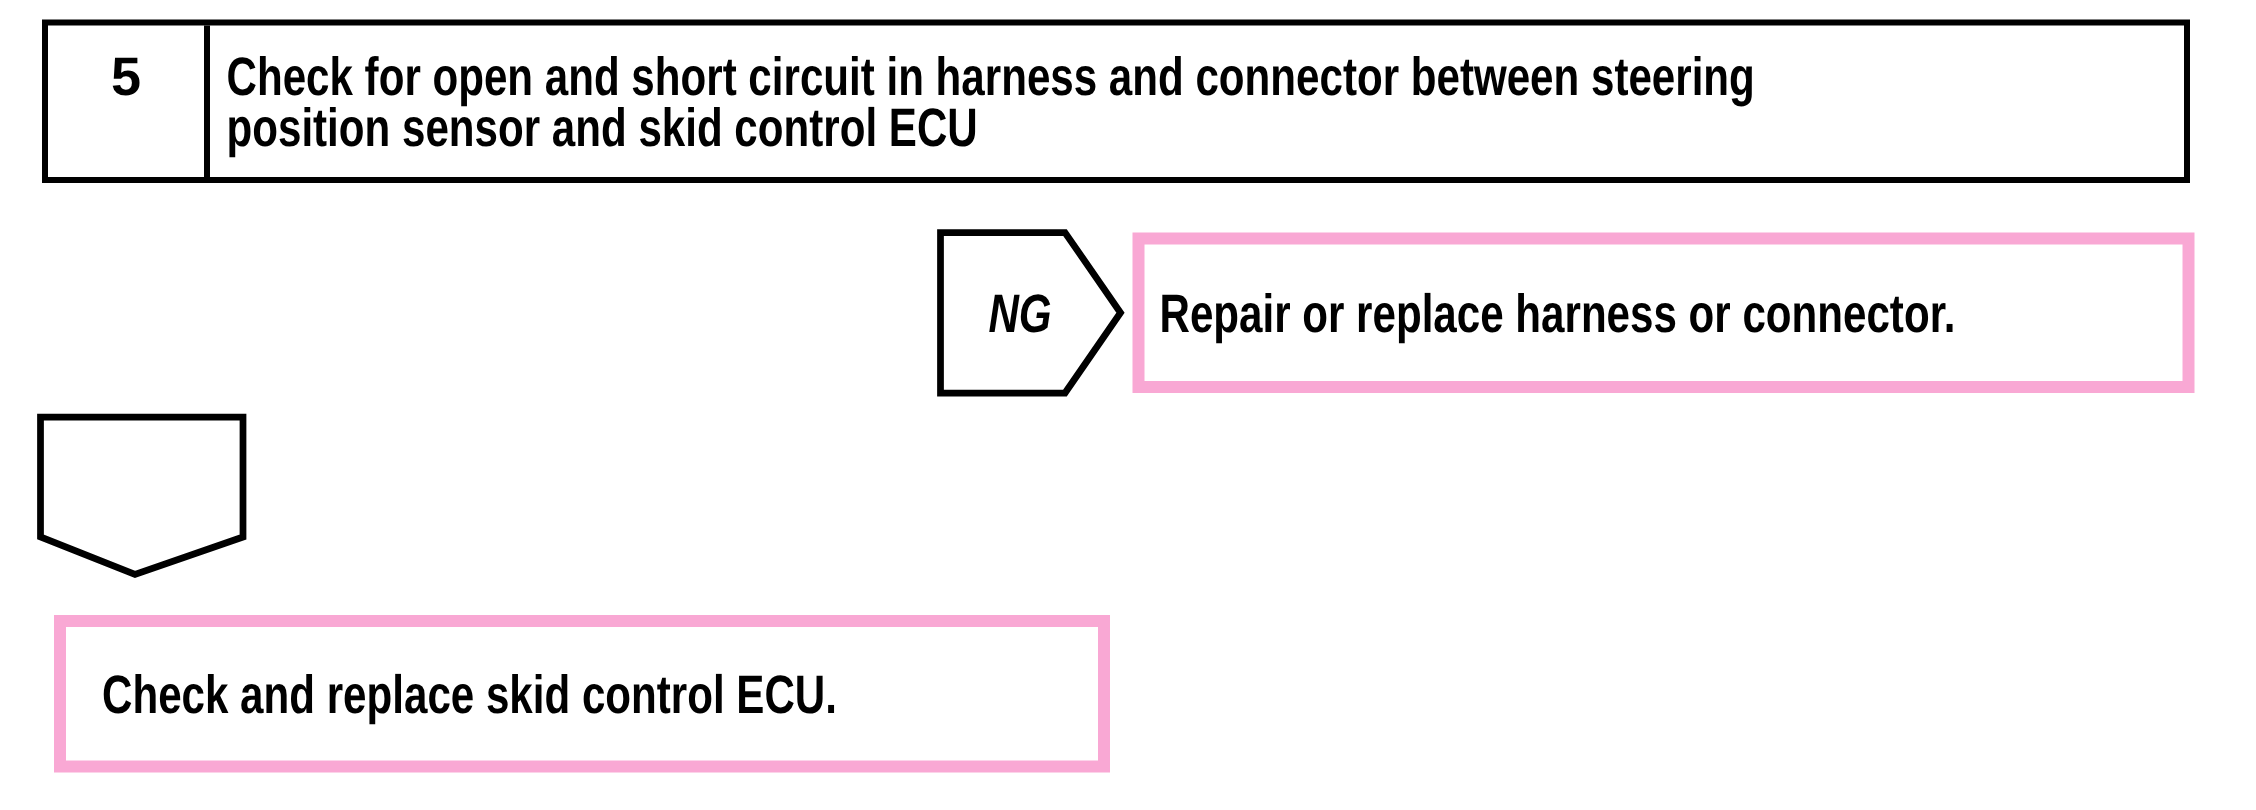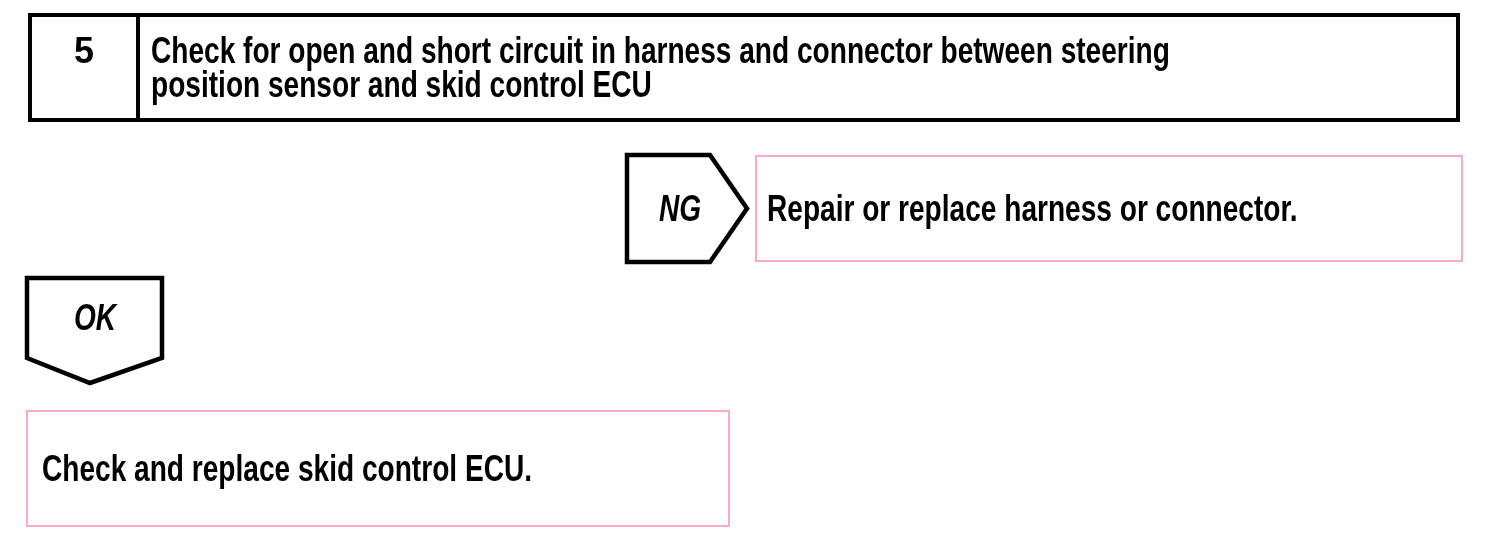--- a/index.html
+++ b/index.html
@@ -46,46 +46,46 @@
     line-height: 34px;
     white-space: nowrap;
   }
   .step-title .line {
     transform: scaleX(0.78);
     transform-origin: 0 50%;
   }
   
   .action-box {
     position: absolute;
-    border: 2px solid #f9a8d4;
+    border: 8px solid #f9a8d4;
     box-sizing: border-box;
     background: #fff;
     display: flex;
     align-items: center;
     font-size: 36px;
     line-height: 34px;
     white-space: nowrap;
   }
   .action-box .cond {
     transform: scaleX(0.78);
     transform-origin: 0 50%;
   }
   #ng-action-box {
     left: 755px;
     top: 155px;
     width: 708px;
     height: 107px;
     padding-left: 10px;
   }
   #ok-action-box {
-    left: 26px;
+    left: 36px;
     top: 410px;
     width: 704px;
-    height: 117px;
-    padding-left: 14px;
+    height: 105px;
+    padding-left: 24px;
   }
   
   .connector {
     position: absolute;
   }
   .connector svg { display: block; }
   .connector-label {
     position: absolute;
     display: flex;
     align-items: center;
@@ -130,21 +130,18 @@
 
   <div class="action-box" id="ng-action-box">
     <span class="cond">Repair or replace harness or connector.</span>
   </div>
 
   <div class="connector" id="ok-connector">
     <svg width="141" height="111" viewBox="0 0 141 111">
       <polygon points="3,3 138,3 138,83 66,108 3,83" fill="#ffffff" stroke="#000000" stroke-width="4.5" stroke-linejoin="miter"></polygon>
     </svg>
   </div>
-  <div class="connector-label" id="ok-label">
-    <span class="cond">OK</span>
-  </div>
 
   <div class="action-box" id="ok-action-box">
     <span class="cond">Check and replace skid control ECU.</span>
   </div>
 
 </div>
 
 </body></html>

